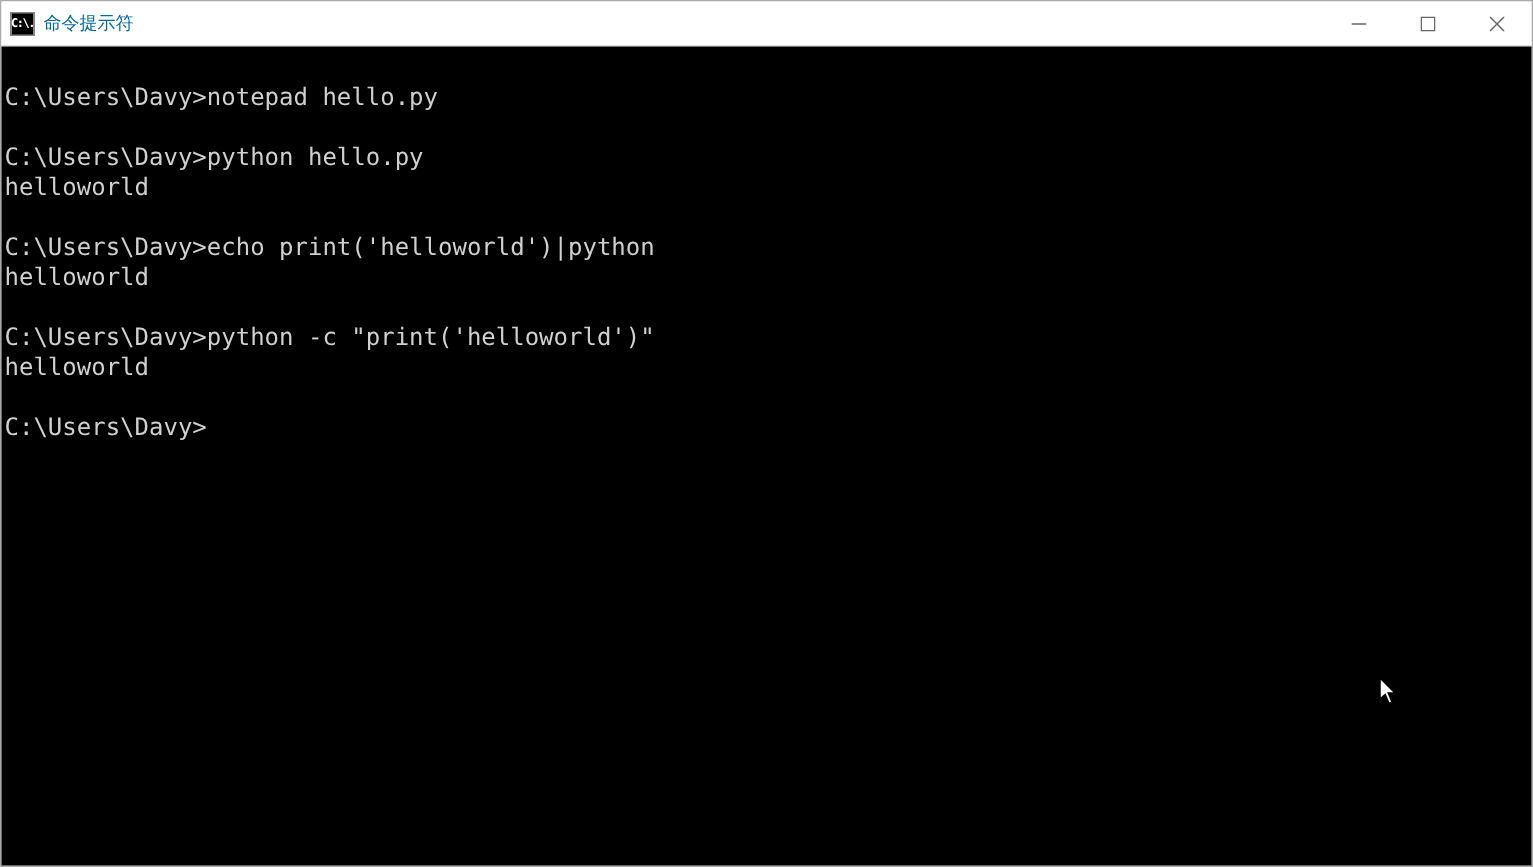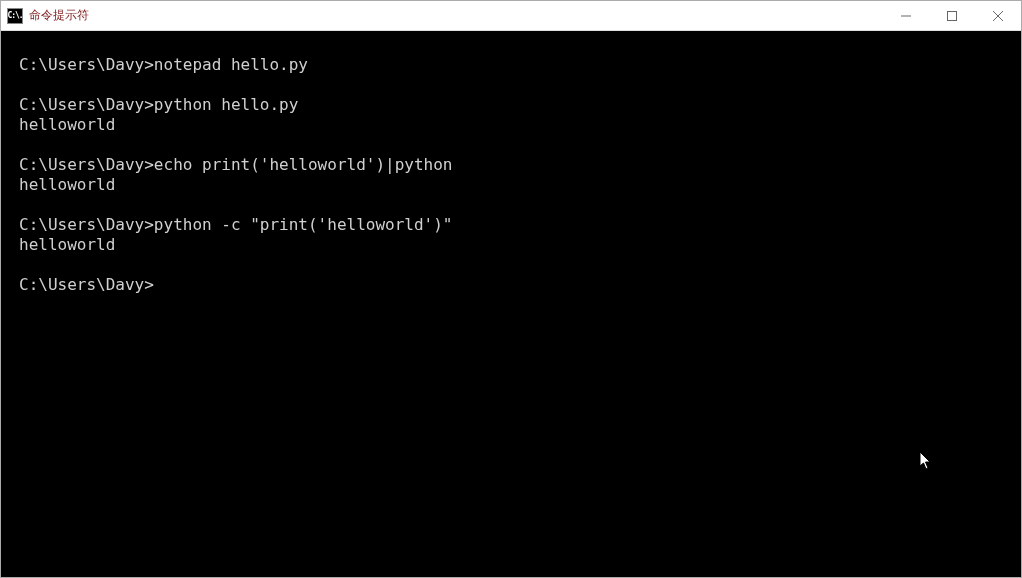--- a/index.html
+++ b/index.html
@@ -47,21 +47,21 @@
       align-items: center;
       justify-content: center;
       font-size: 8px;
       color: #fff;
       font-family: monospace;
       font-weight: bold;
       letter-spacing: -1px;
     }
     .title-text {
       font-size: 12px;
-      color: #7f1d1d;
+      color: #0369a1;
       text-align: right;
     }
     .titlebar-right {
       display: flex;
       height: 100%;
     }
     .win-btn {
       width: 46px;
       height: 100%;
       display: flex;
@@ -79,21 +79,21 @@
       stroke-width: 1;
       fill: none;
     }
     .terminal {
       flex: 1;
       background: #000;
       color: #d0d0d0;
       font-family: "NSimSun", "SimSun", "Consolas", monospace;
       font-size: 16px;
       line-height: 20px;
-      padding: 4px 18px;
+      padding: 4px 2px;
       white-space: pre;
       overflow: hidden;
       letter-spacing: 0px;
     }
     .blank-line {
       height: 20px;
     }
     .cursor {
       position: absolute;
       left: 920px;

